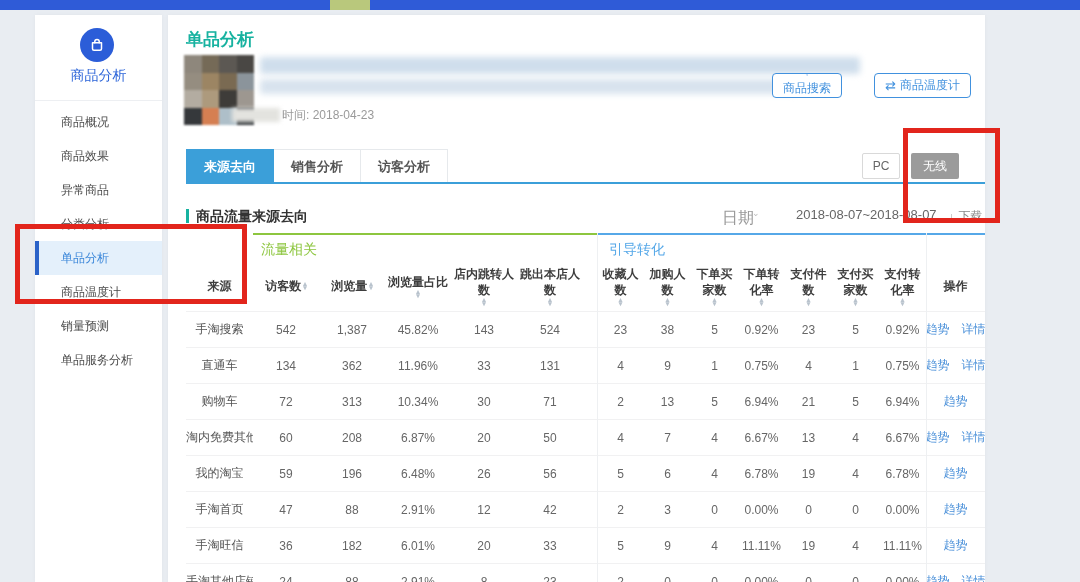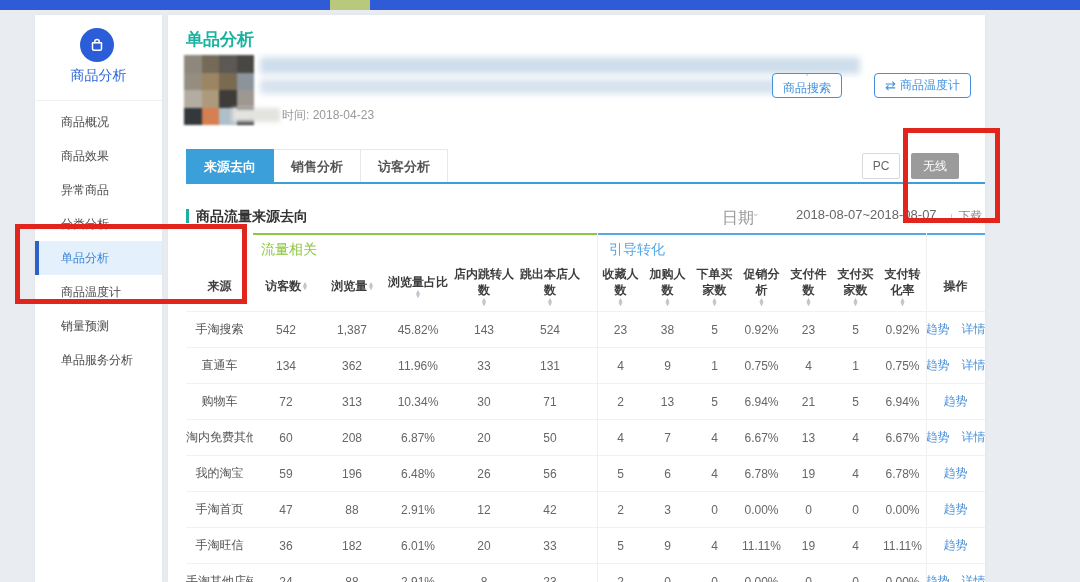--- a/index.html
+++ b/index.html
@@ -226,21 +226,21 @@
             </span>
           </div>
           <div class="th">
             <span>下单买家数</span>
             <span class="caret">
               <span>▴</span>
               <span>▾</span>
             </span>
           </div>
           <div class="th">
-            <span>促销分析</span>
+            <span>下单转化率</span>
             <span class="caret">
               <span>▴</span>
               <span>▾</span>
             </span>
           </div>
           <div class="th">
             <span>支付件数</span>
             <span class="caret">
               <span>▴</span>
               <span>▾</span>

